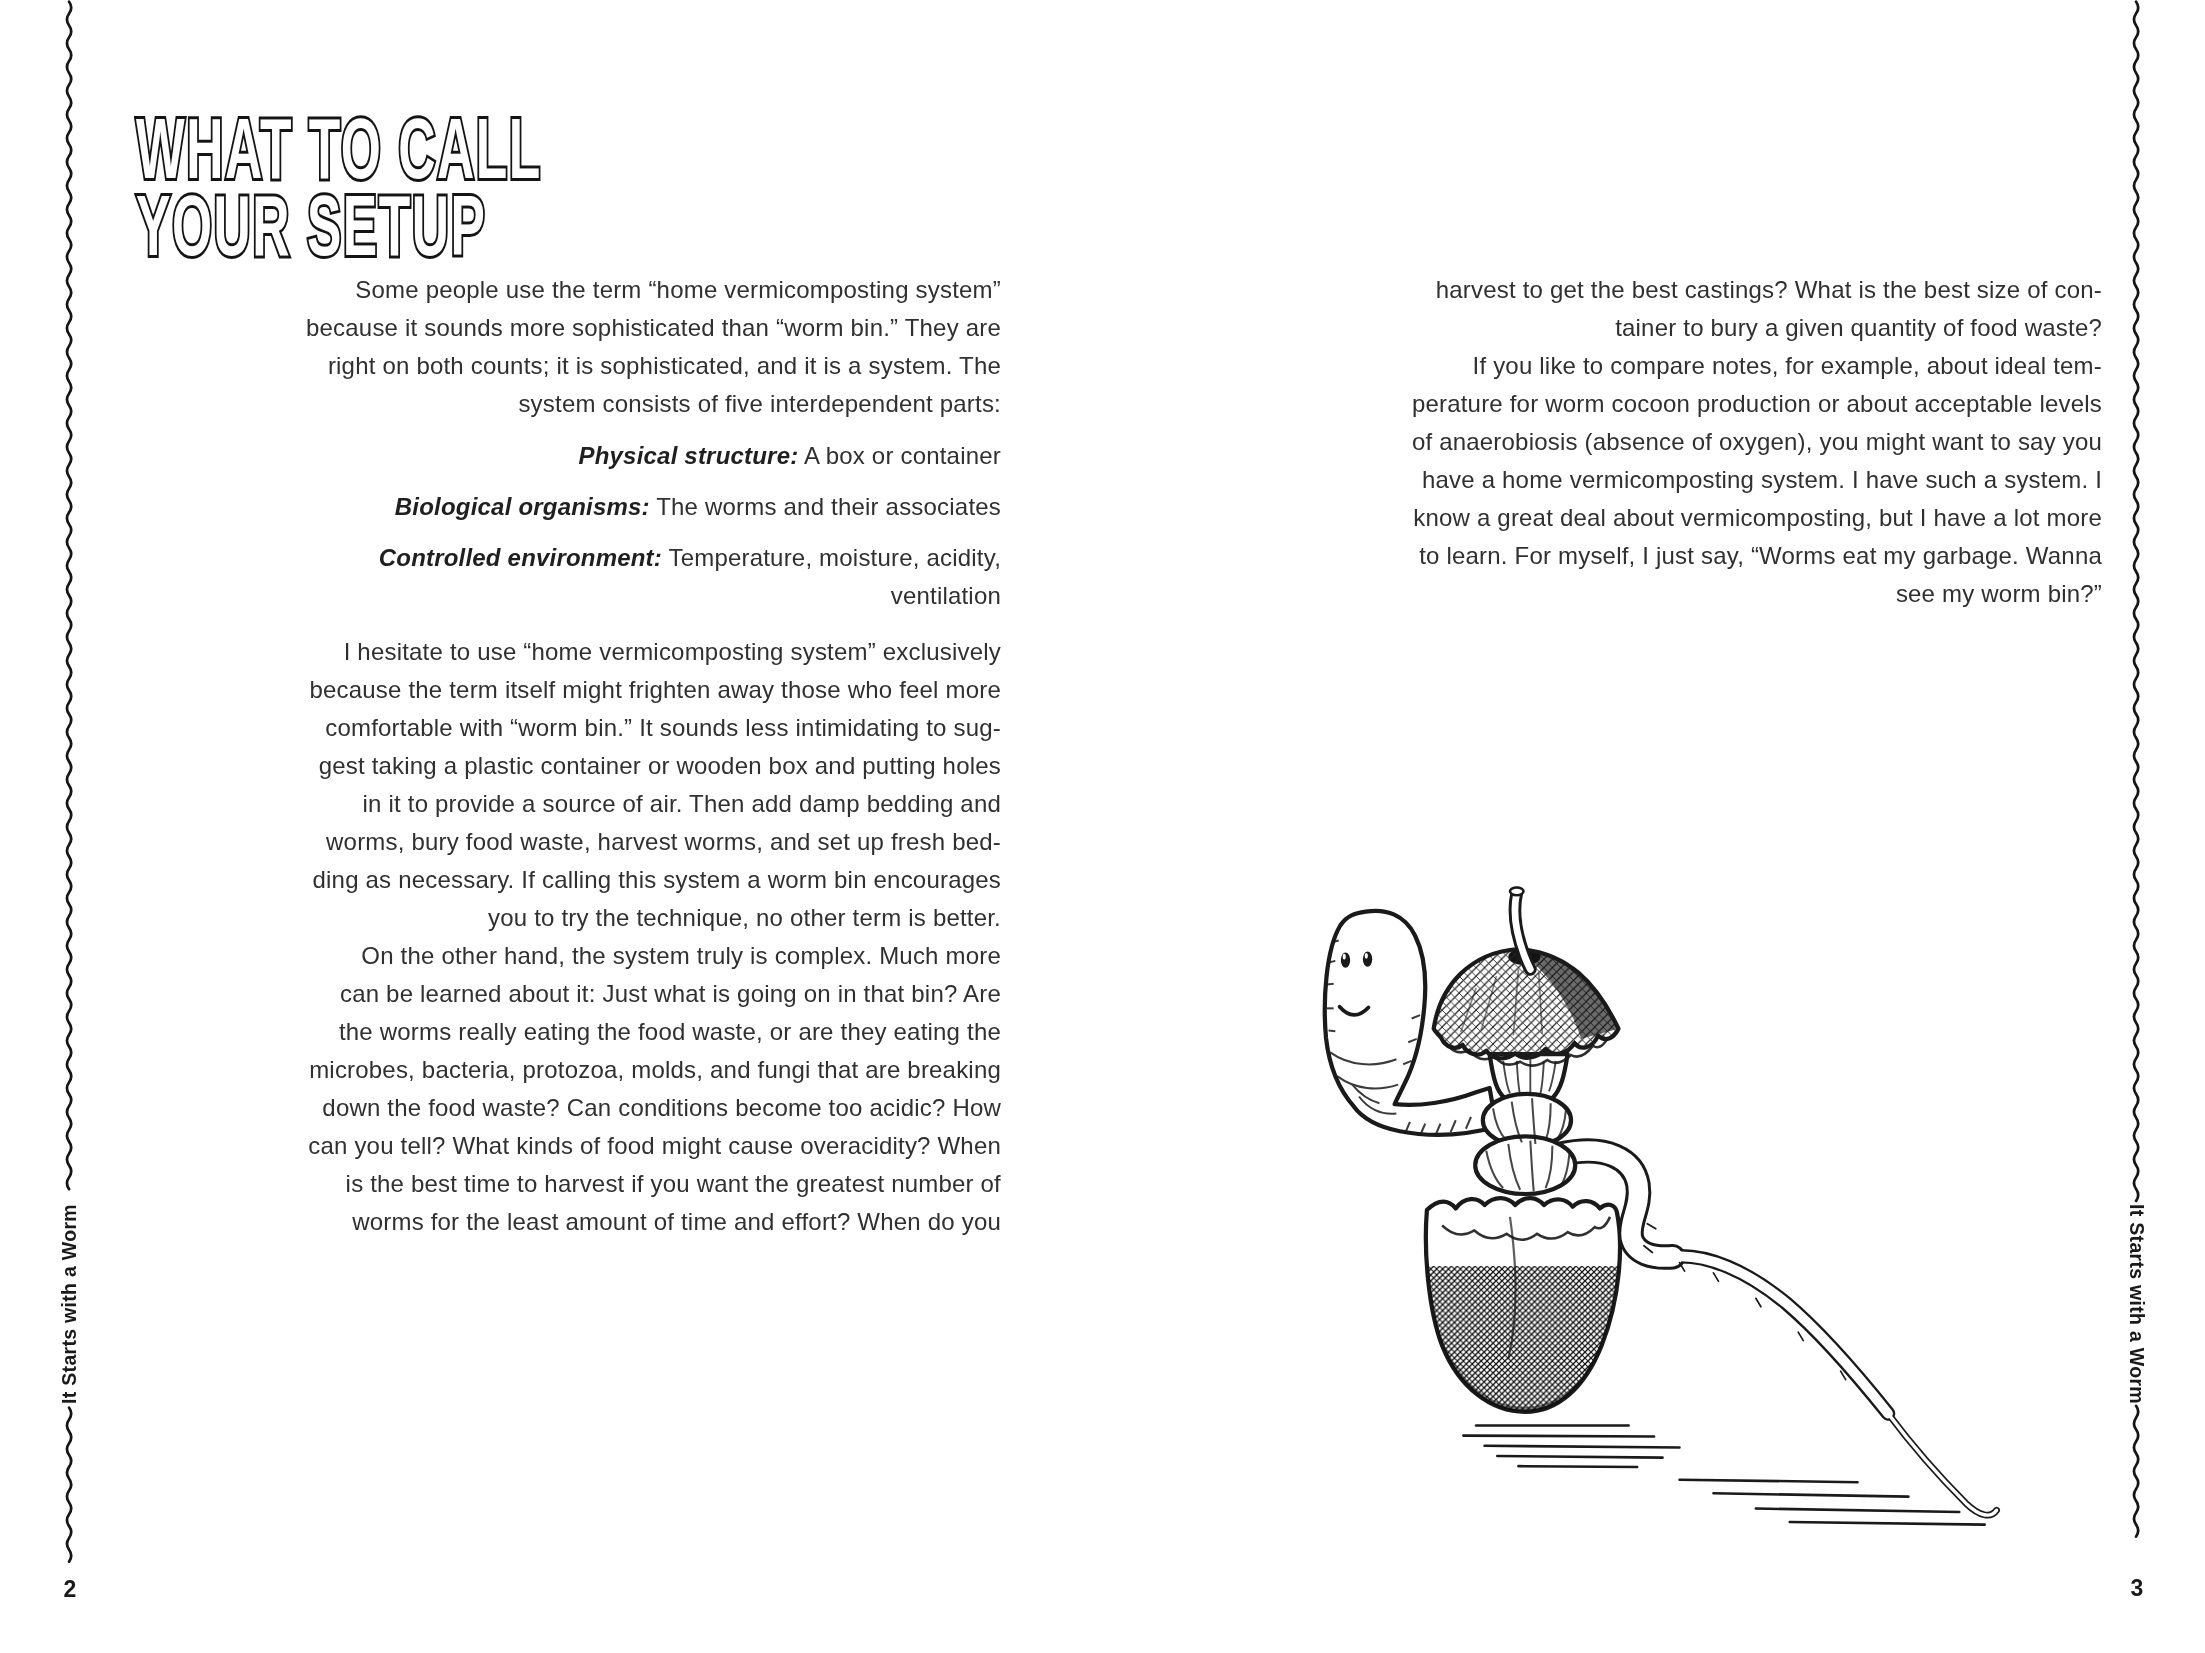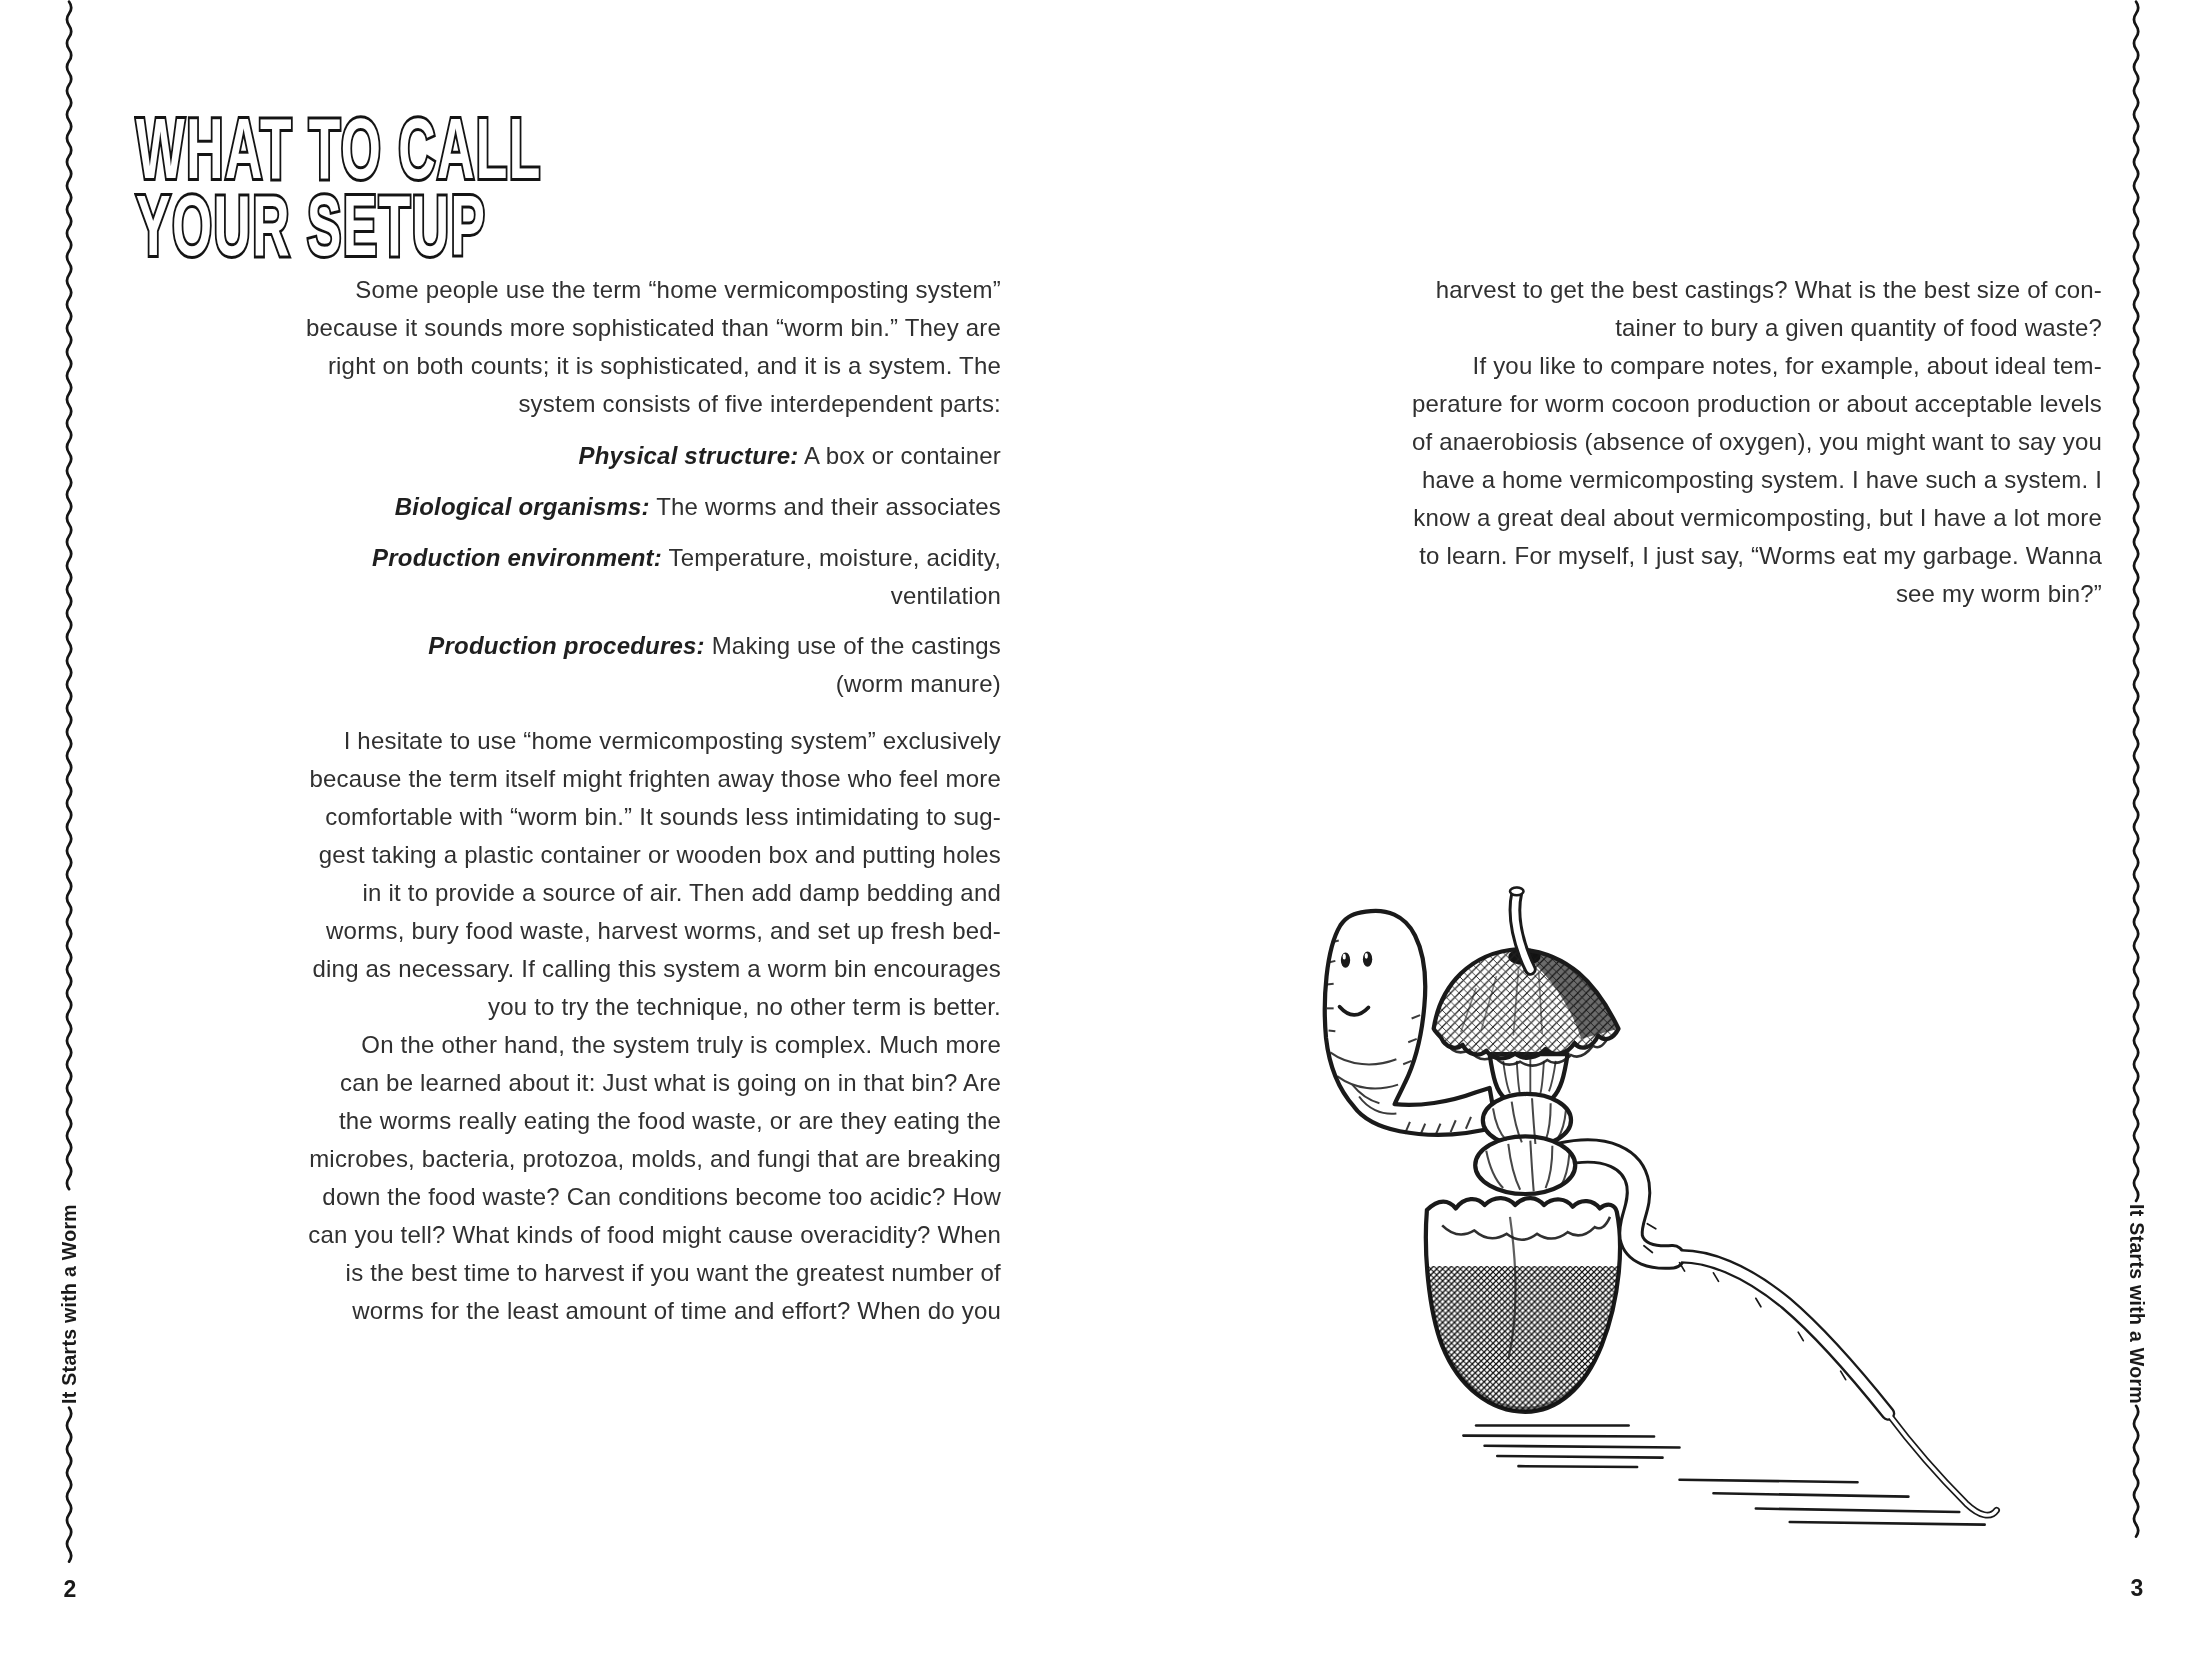--- a/index.html
+++ b/index.html
@@ -87,24 +87,22 @@
   <div id="title-2" class="title-line">YOUR SETUP</div>
 
   <div id="col-left" class="text-col">
     <p class="body-par">Some people use the term “home vermicomposting system”
 because it sounds more sophisticated than “worm bin.” They are
 right on both counts; it is sophisticated, and it is a system. The
 system consists of five interdependent parts:</p>
     <div class="defs">
       <div class="def-item"><b class="term">Physical structure:</b> <span class="rest">A box or container</span></div>
       <div class="def-item"><b class="term">Biological organisms:</b> <span class="rest">The worms and their associates</span></div>
-      <div class="def-item"><b class="term">Production environment:</b> <span class="rest">Temperature, moisture, acidity,
+      <div class="def-item"><b class="term">Controlled environment:</b> <span class="rest">Temperature, moisture, acidity,
 ventilation</span></div>
-      <div class="def-item"><b class="term">Production procedures:</b> <span class="rest">Making use of the castings
-(worm manure)</span></div>
     </div>
     <p class="body-par indent">I hesitate to use “home vermicomposting system” exclusively
 because the term itself might frighten away those who feel more
 comfortable with “worm bin.” It sounds less intimidating to sug-
 gest taking a plastic container or wooden box and putting holes
 in it to provide a source of air. Then add damp bedding and
 worms, bury food waste, harvest worms, and set up fresh bed-
 ding as necessary. If calling this system a worm bin encourages
 you to try the technique, no other term is better.</p>
     <p class="body-par indent">On the other hand, the system truly is complex. Much more

